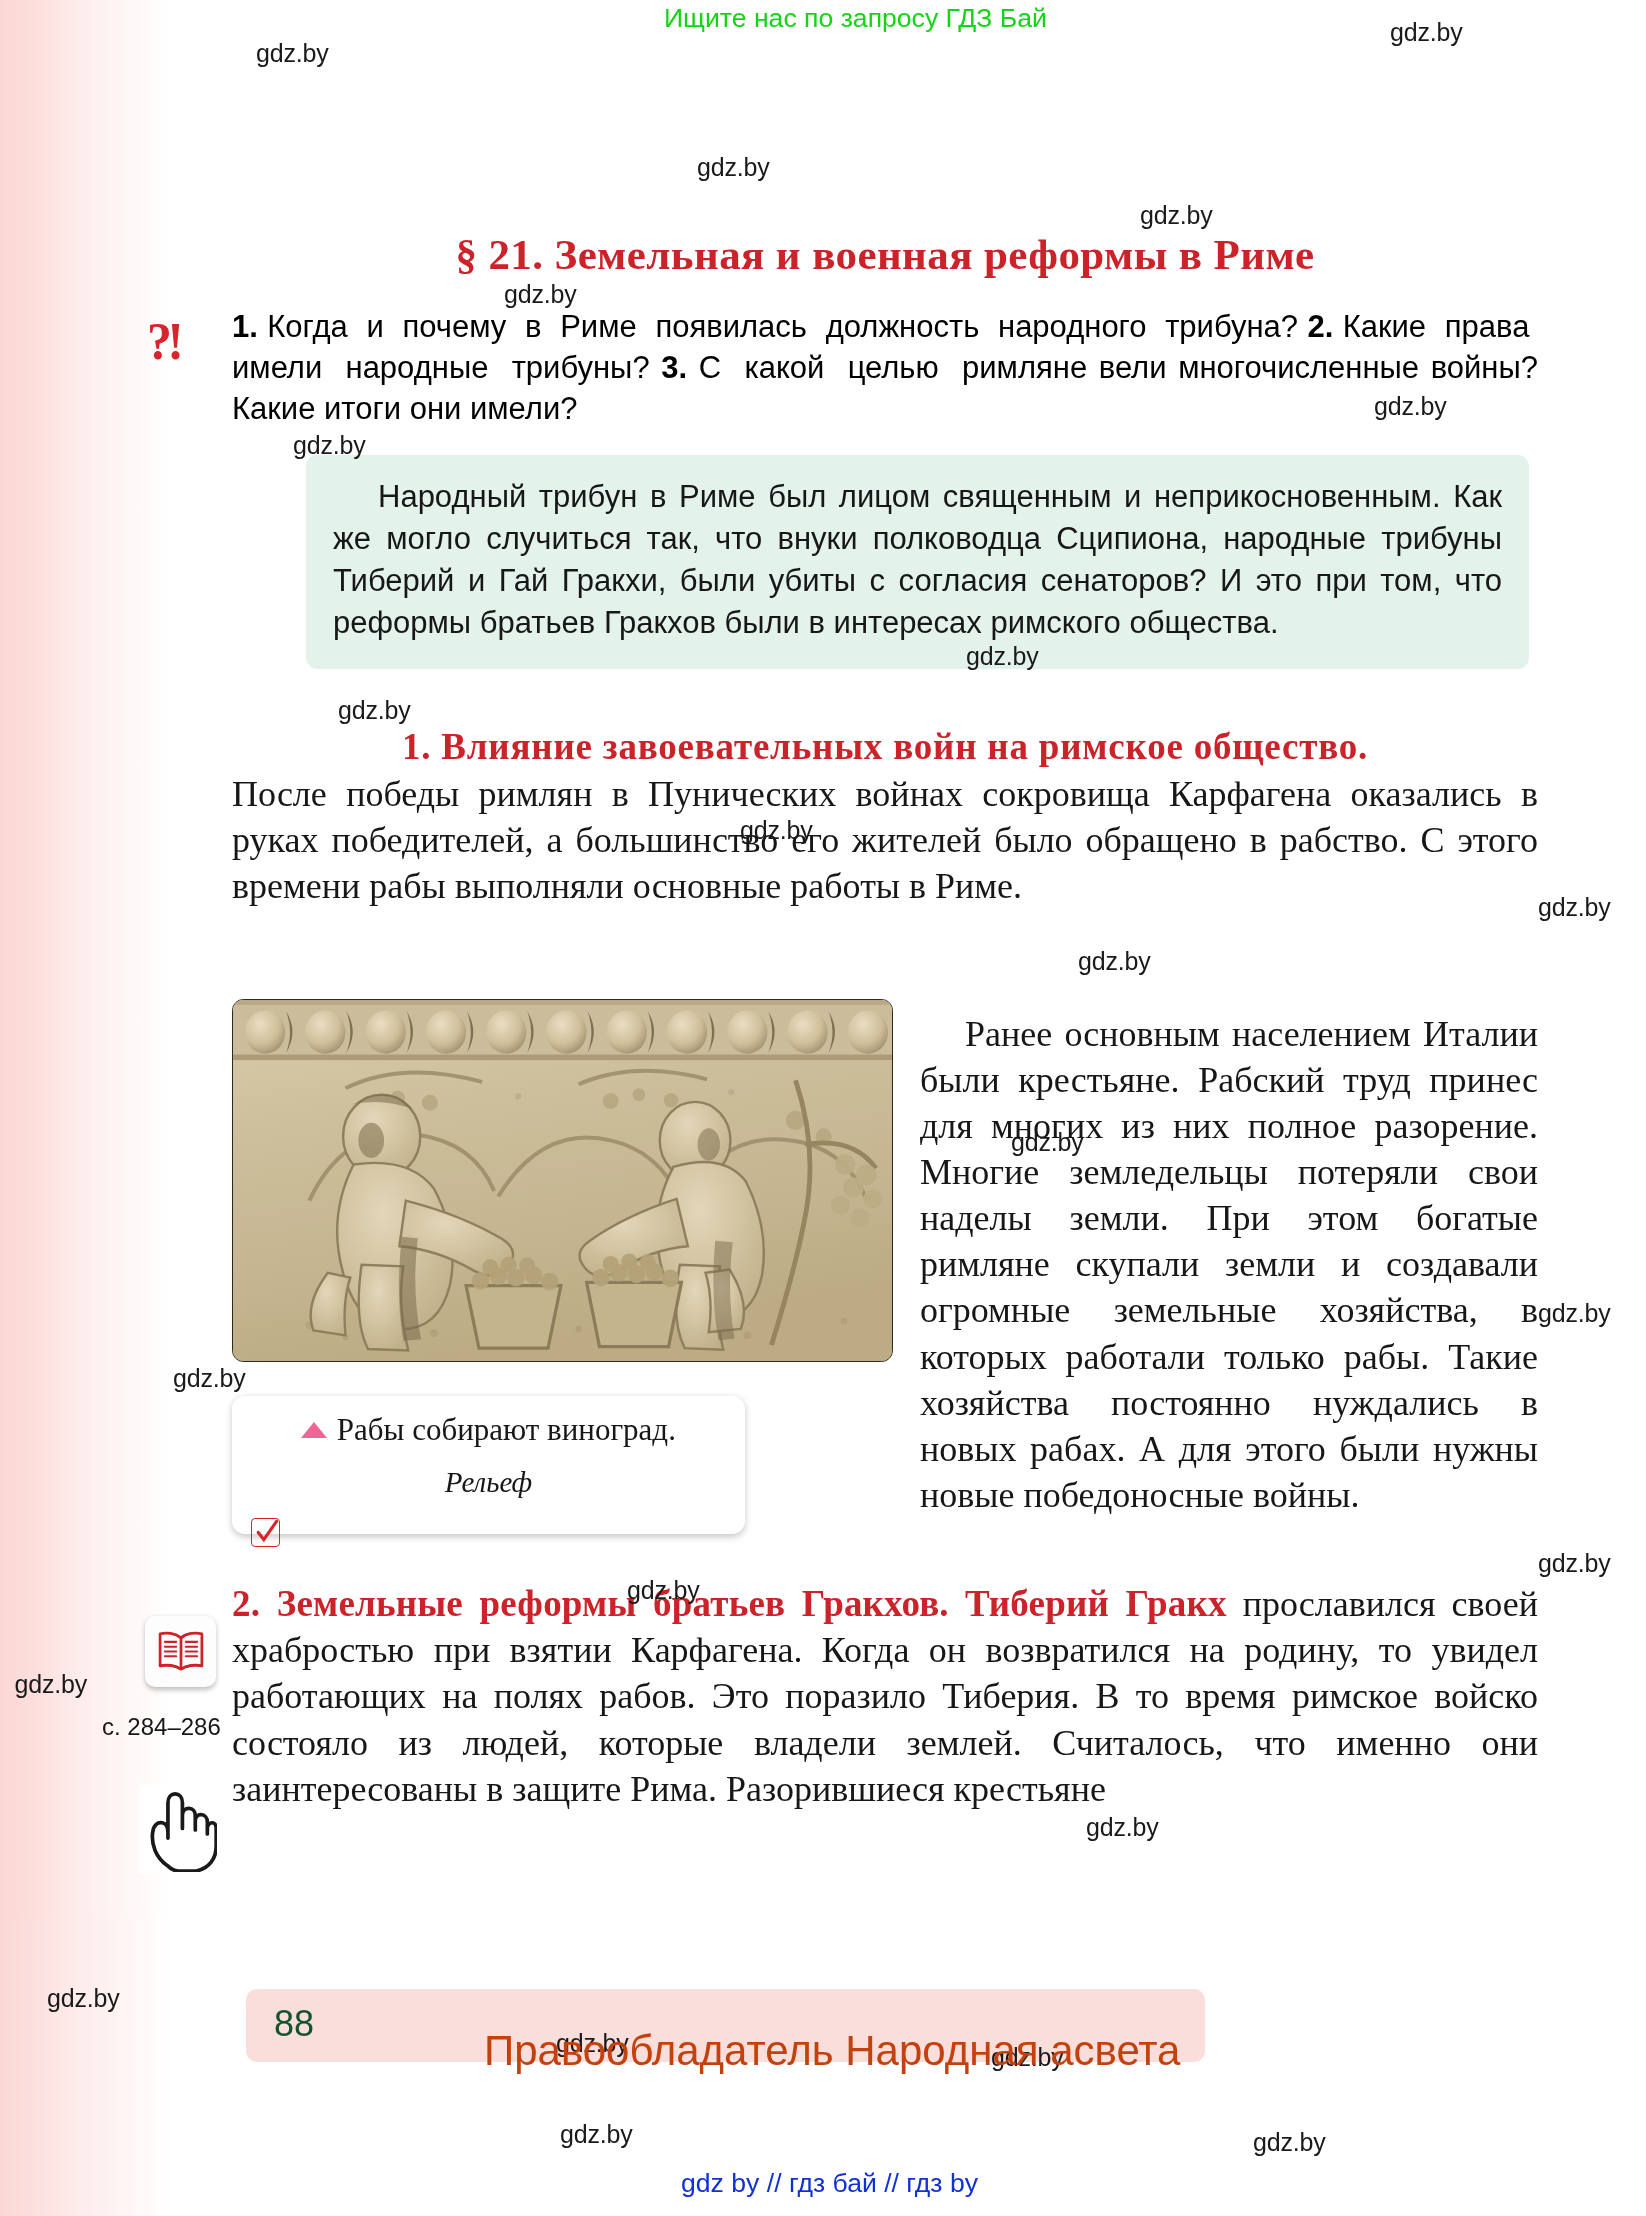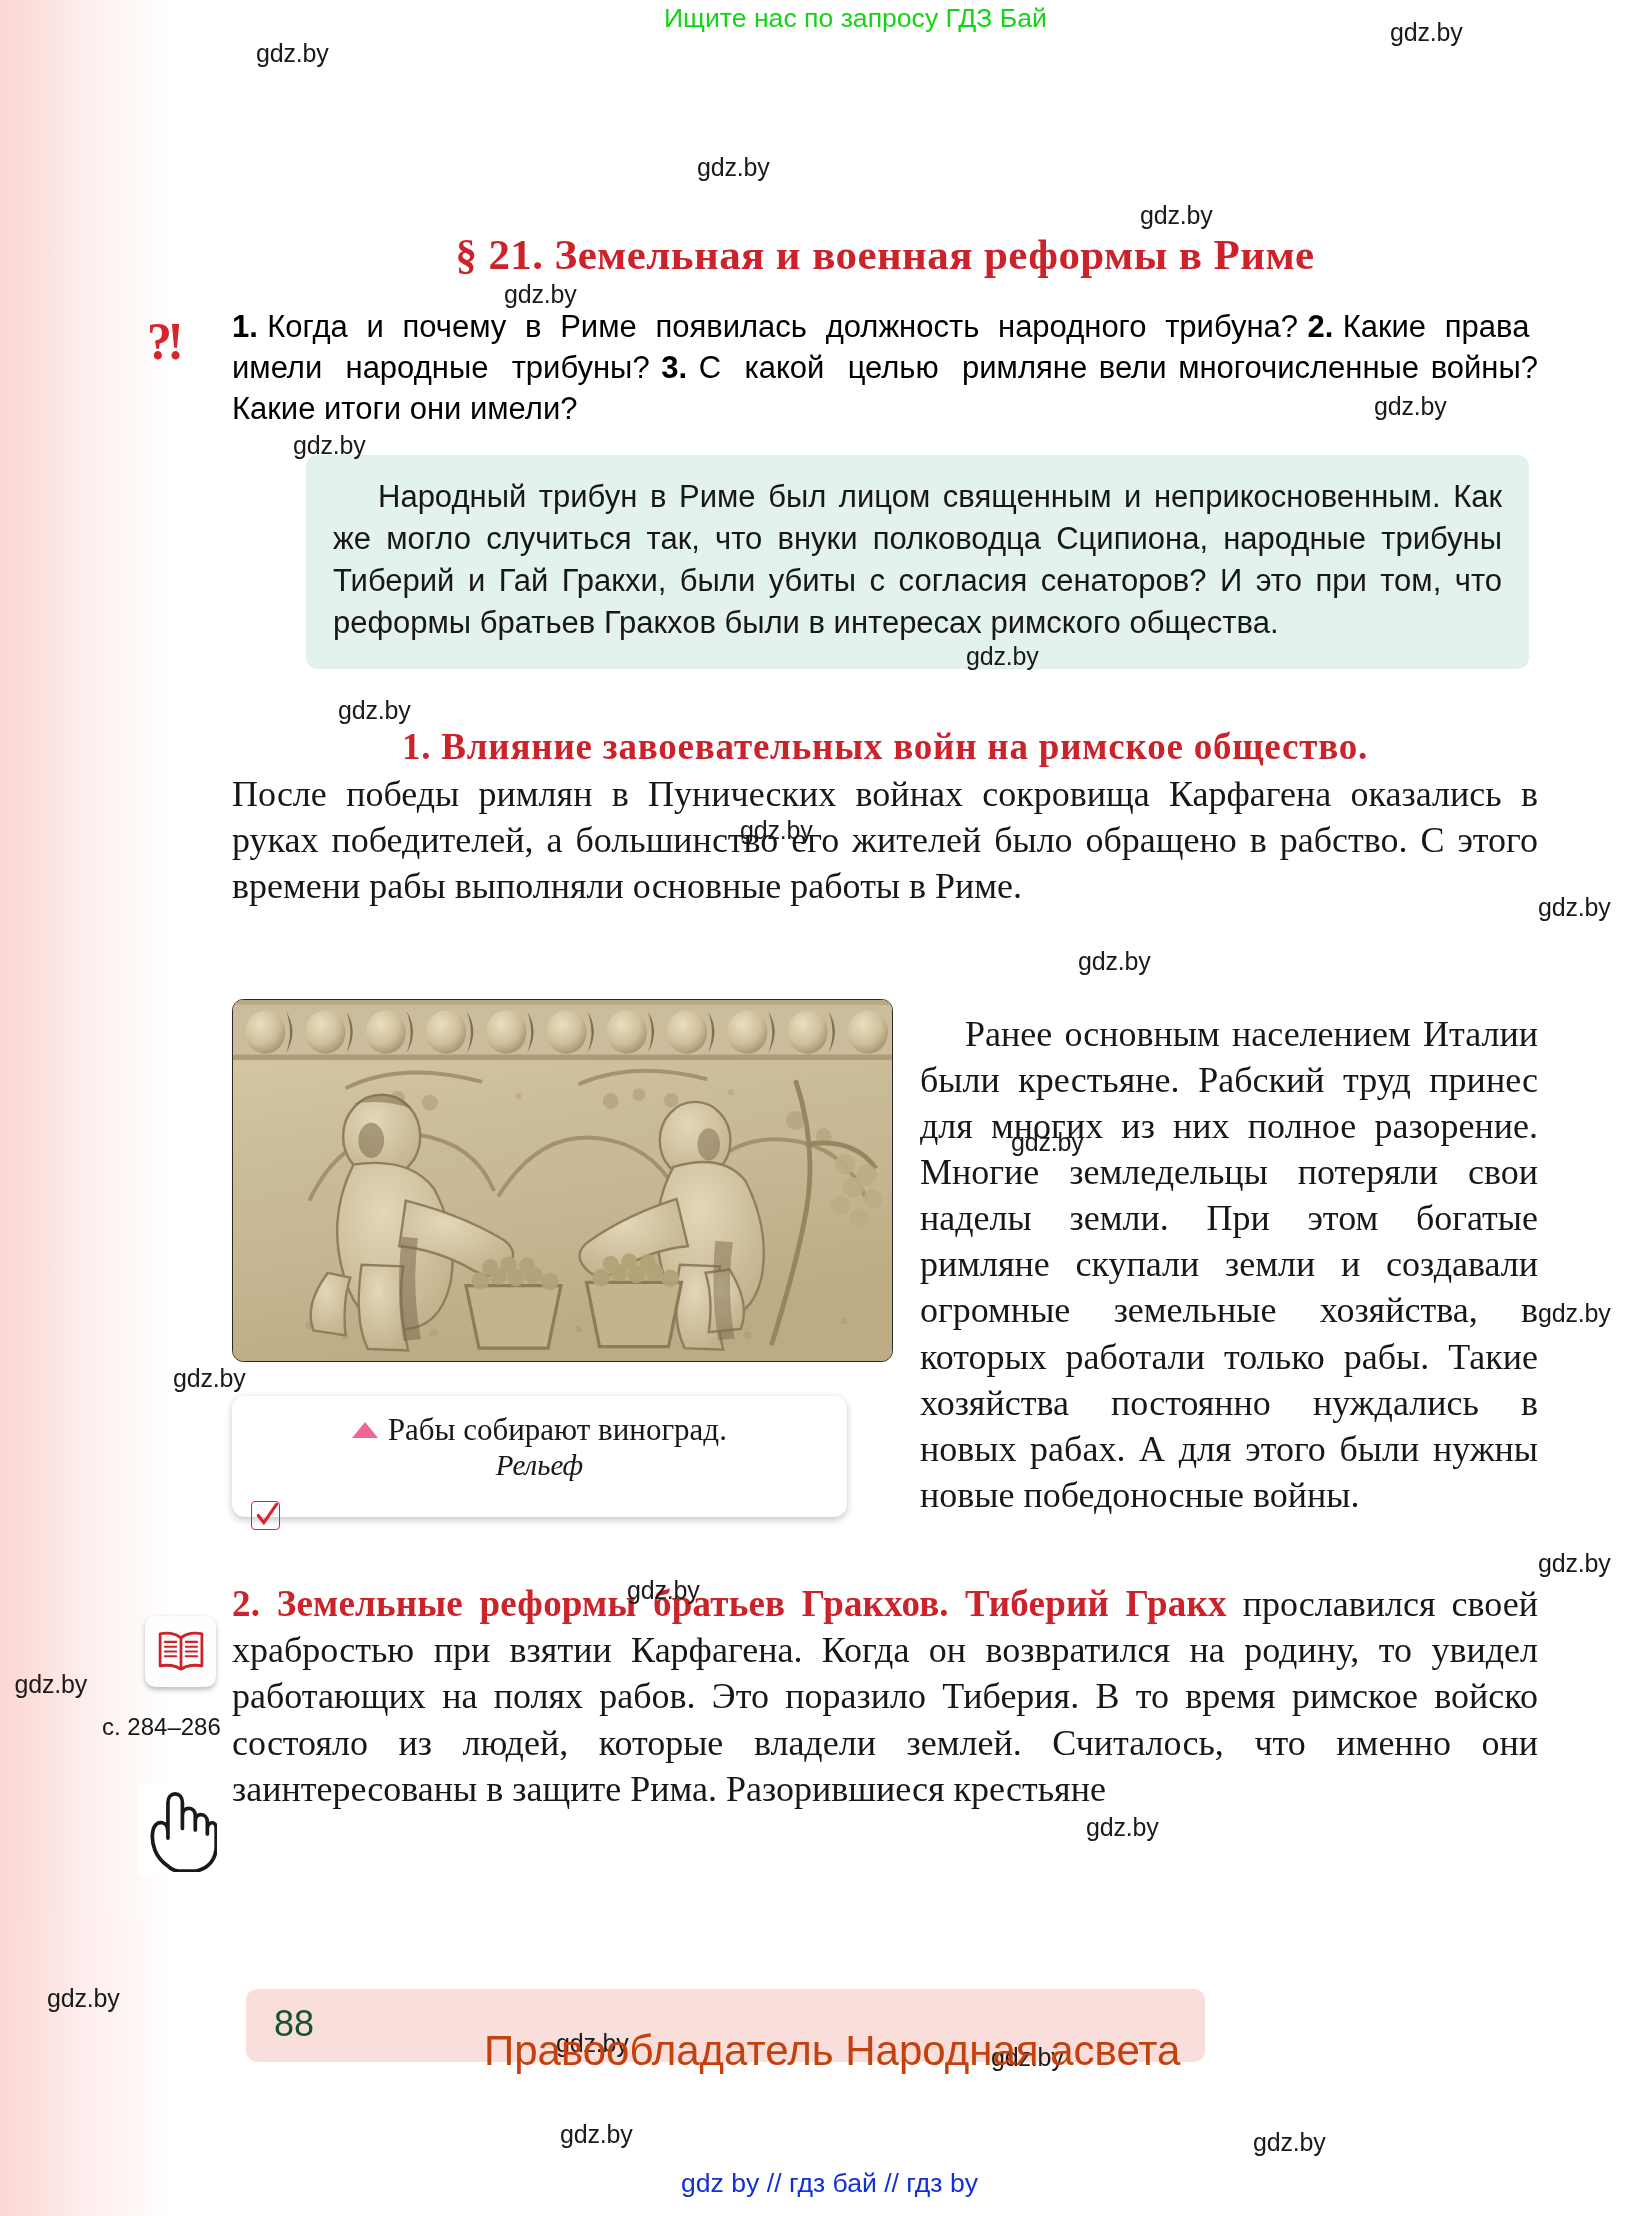--- a/index.html
+++ b/index.html
@@ -136,21 +136,21 @@
     border-radius:11.3px;
     border:1.6px solid #2a2a22;
     overflow:hidden;
     position:relative;
     background:#cdbc9c;
     box-sizing:border-box;
   }
   .relief svg{display:block;width:100%;height:100%;}
 
   .capbox{
-    margin-top:34px;width:615px;
+    margin-top:34px;width:513px;
     background:#ffffff;
     border-radius:13px;
     box-shadow:0 2.4px 7.3px rgba(0,0,0,0.22);
     padding:16px 19.3px 19.3px 19.3px;
     box-sizing:border-box;
   }
   .cap-title{
     text-align:center;
     font-family:"Liberation Serif", serif;
     font-size:31px;color:#171717;
@@ -159,21 +159,21 @@
   .tri{
     display:inline-block;width:0;height:0;
     border-left:13.7px solid transparent;
     border-right:13.7px solid transparent;
     border-bottom:16px solid #ef6694;
     margin-right:9.7px;vertical-align:2.4px;
   }
   .cap-sub{
     text-align:center;font-style:italic;
     font-family:"Liberation Serif", serif;
-    font-size:29px;color:#171717;margin-top:1px;
+    font-size:29px;color:#171717;margin-top:18px;
   }
   .cap-q{
     margin-top:16px;
     font-family:"Liberation Sans", sans-serif;
     font-style:italic;font-size:26.6px;line-height:1.3;
     color:#171717;
     position:relative;padding-left:45px;
   }
   .chk{
     position:absolute;left:0;top:3.2px;

